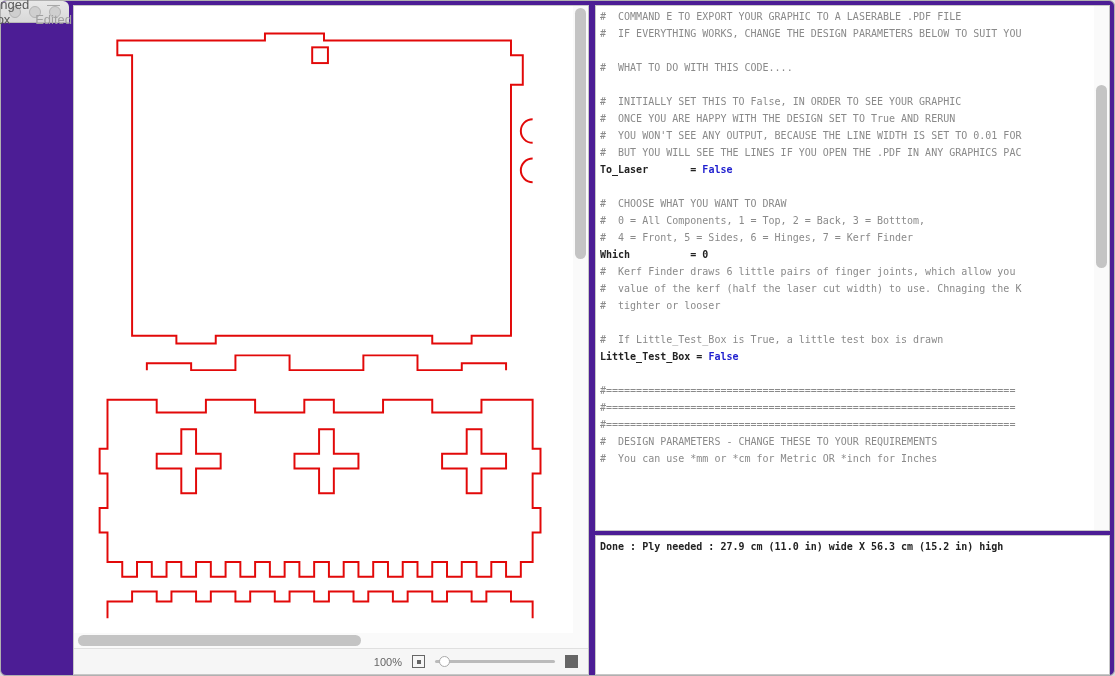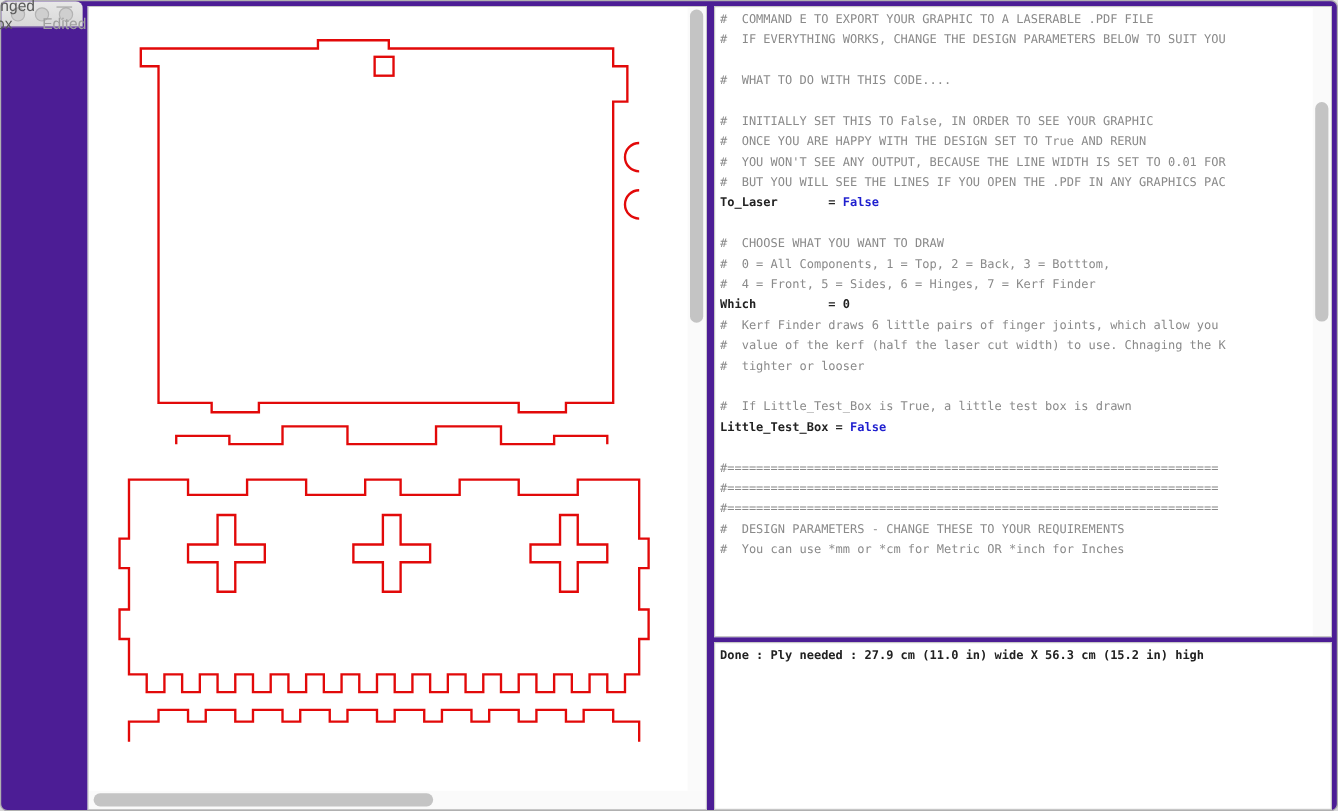--- a/index.html
+++ b/index.html
@@ -298,20 +298,28 @@
             <path d="M30 622 L30 605 L55 605 L55 595 L80 595 L80 605 L95 605 L95 595 L120 595 L120 605 L135 605 L135 595 L160 595 L160 605 L175 605 L175 595 L200 595 L200 605 L215 605 L215 595 L240 595 L240 605 L255 605 L255 595 L280 595 L280 605 L295 605 L295 595 L320 595 L320 605 L335 605 L335 595 L360 595 L360 605 L375 605 L375 595 L400 595 L400 605 L415 605 L415 595 L440 595 L440 605 L462 605 L462 622"></path>
           </g>
         </svg>
         <div class="vscroll-left">
           <div class="vscroll-thumb-left"></div>
         </div>
       </div>
       <div class="hscroll">
         <div class="hscroll-thumb"></div>
       </div>
+      <div class="zoombar">
+        <span>100%</span>
+        <span class="zoom-box zoom-box-dot"></span>
+        <div class="slider">
+          <div class="slider-thumb"></div>
+        </div>
+        <span class="zoom-box-full"></span>
+      </div>
     </div>
 
     <div class="right-pane">
       <div class="code-pane">
         <div class="code-inner"><span class="comment">#  COMMAND E TO EXPORT YOUR GRAPHIC TO A LASERABLE .PDF FILE</span>
 <span class="comment">#  IF EVERYTHING WORKS, CHANGE THE DESIGN PARAMETERS BELOW TO SUIT YOU</span>
 
 <span class="comment">#  WHAT TO DO WITH THIS CODE....</span>
 
 <span class="comment">#  INITIALLY SET THIS TO False, IN ORDER TO SEE YOUR GRAPHIC</span>

